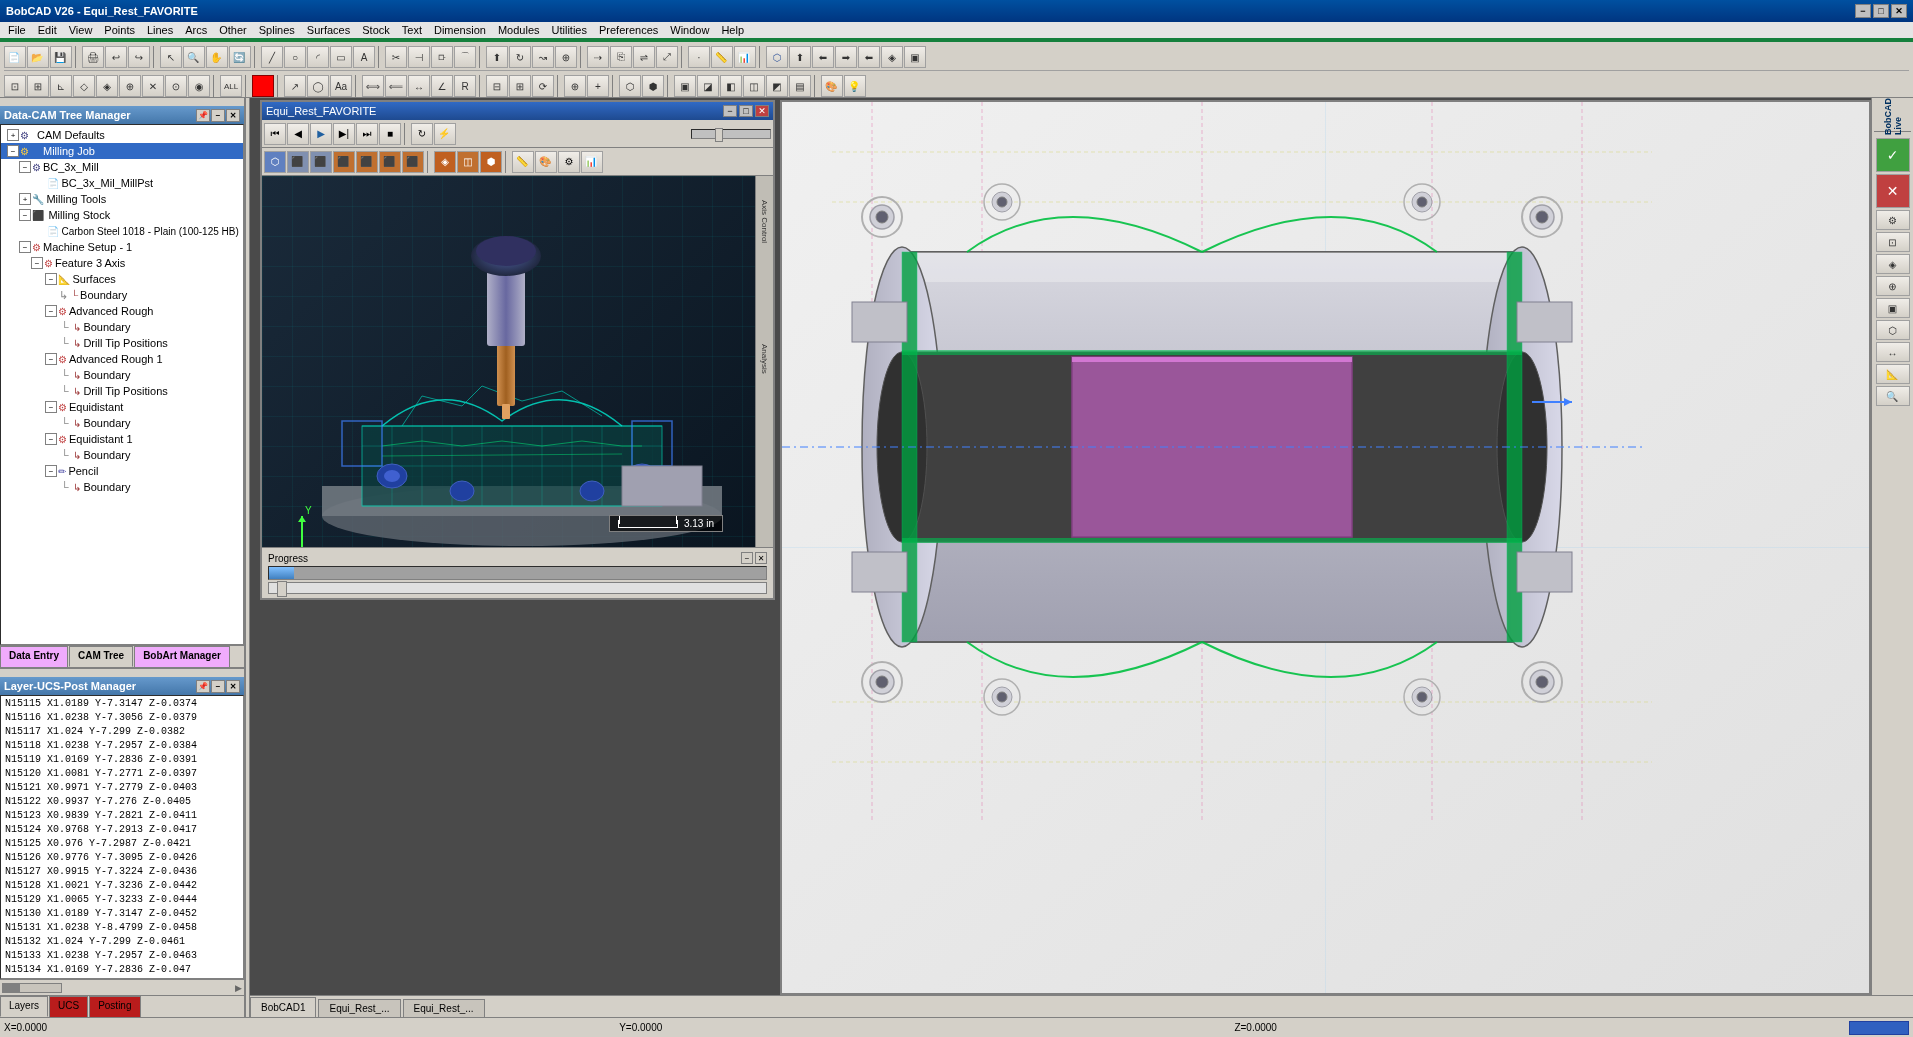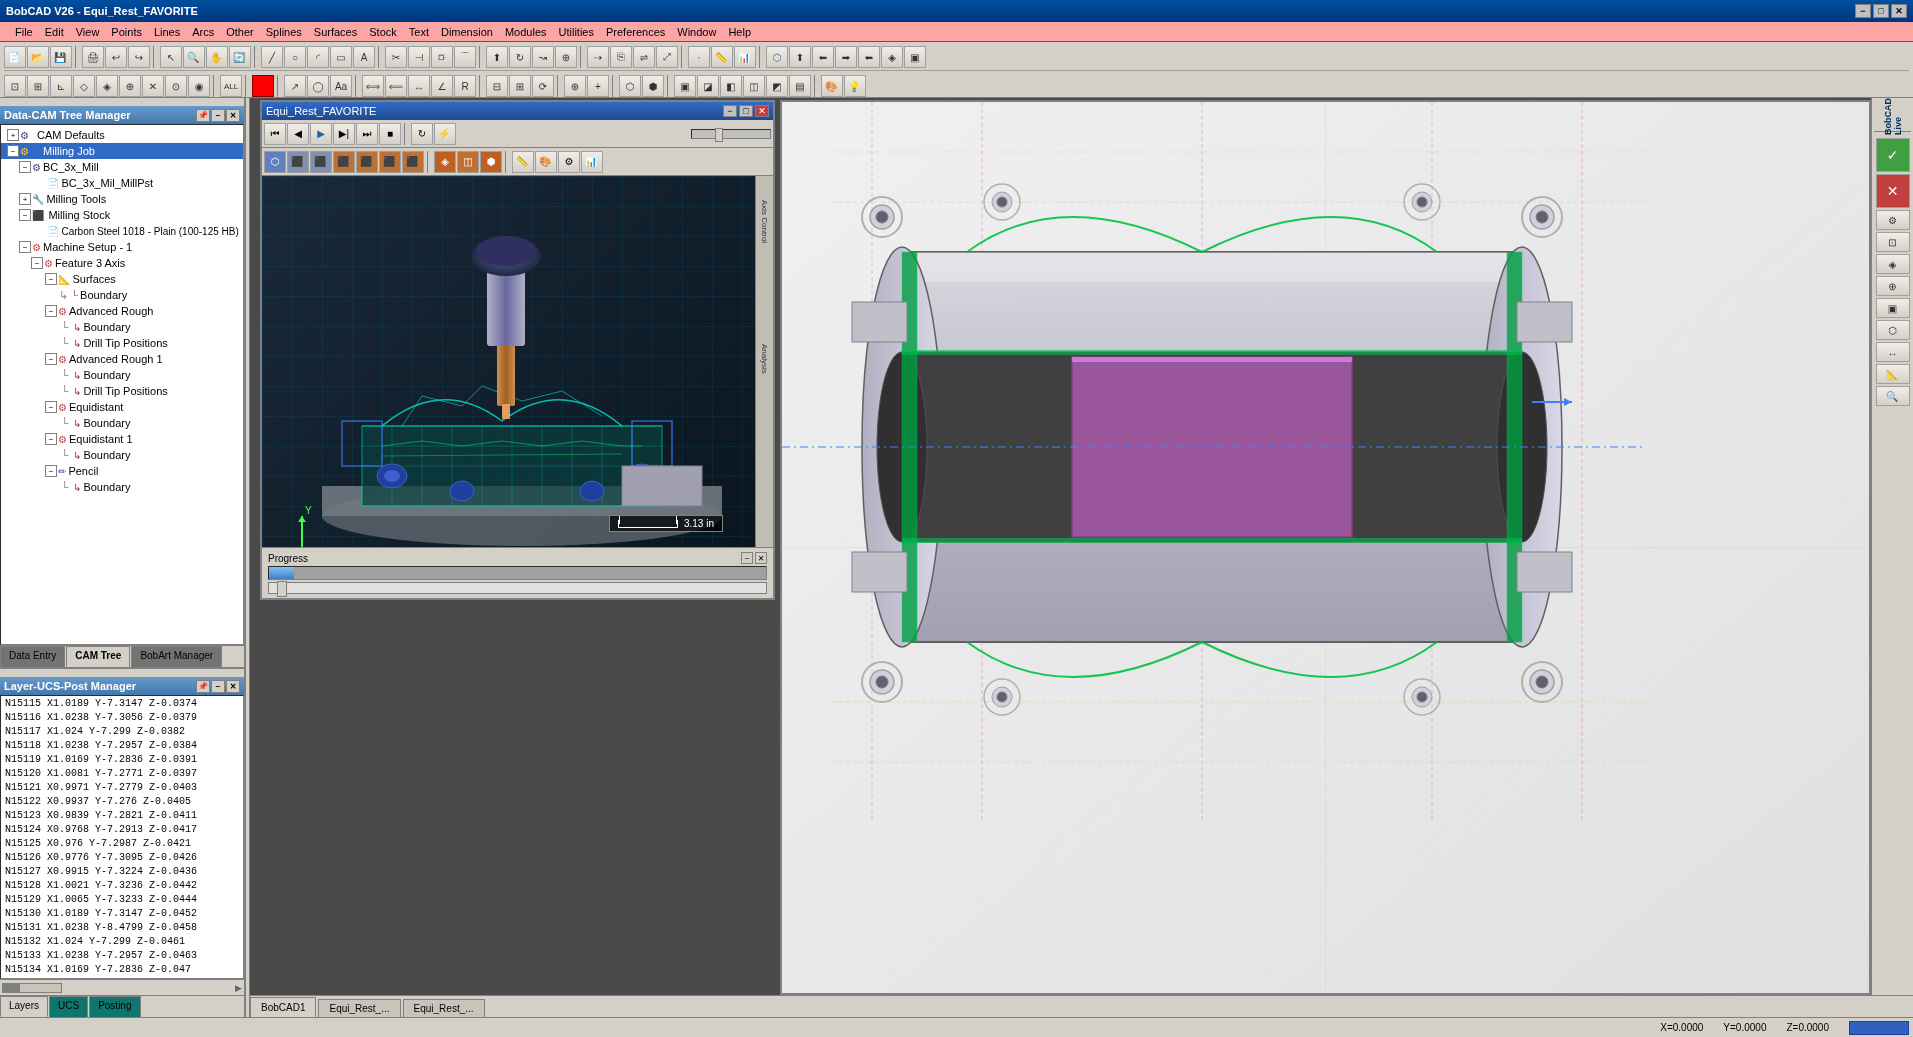--- a/index.html
+++ b/index.html
@@ -38,25 +38,25 @@
       display: flex;
       align-items: center;
       justify-content: center;
       cursor: pointer;
       color: #000;
     }
 
     
     .menu-bar {
       height: 20px;
-      background: #fca5a5;
-      display: flex;
-      align-items: center;
-      padding: 0 9px;
-      border-bottom: 1px solid #15803d;
+      background: #e5e5e5;
+      display: flex;
+      align-items: center;
+      padding: 0 2px;
+      border-bottom: 4px solid #15803d;
     }
     .menu-item {
       padding: 2px 6px;
       cursor: pointer;
       font-size: 11px;
     }
 
     
     .toolbar-area {
       background: #d4d0c8;
@@ -151,22 +151,23 @@
       background: #d4d0c8;
       border-top: 1px solid #808080;
       height: 22px;
     }
     .panel-tab {
       padding: 3px 8px;
       font-size: 10px;
       cursor: pointer;
       border: 1px solid #808080;
       border-bottom: none;
-      background: #737373;
+      background: #f0abfc;
       margin-right: 1px;
+      font-weight: bold;
     }
     .panel-tab.active {
       background: #d4d0c8;
       border-bottom: 1px solid #d4d0c8;
       font-weight: bold;
     }
 
     
     .layer-panel {
       height: 350px;
@@ -190,21 +191,21 @@
       background: #d4d0c8;
       border-top: 1px solid #808080;
       height: 22px;
     }
     .layer-tab {
       padding: 3px 8px;
       font-size: 10px;
       cursor: pointer;
       border: 1px solid #808080;
       border-bottom: none;
-      background: #0f766e;
+      background: #b91c1c;
       margin-right: 1px;
     }
     .layer-tab.active {
       background: #d4d0c8;
       border-bottom: 1px solid #d4d0c8;
     }
 
     
     .sim-window {
       position: absolute;
@@ -273,21 +274,21 @@
 
     
     .status-bar {
       height: 20px;
       background: #d4d0c8;
       border-top: 1px solid #808080;
       display: flex;
       align-items: center;
       padding: 0 4px;
       font-size: 10px;
-      justify-content: flex-end;
+      justify-content: space-between;
       gap: 20px;
     }
 
     
     .viewport-bg {
       width: 100%;
       height: 100%;
       background: linear-gradient(135deg, #1a2a3a 0%, #0a1520 100%);
       position: relative;
       overflow: hidden;

